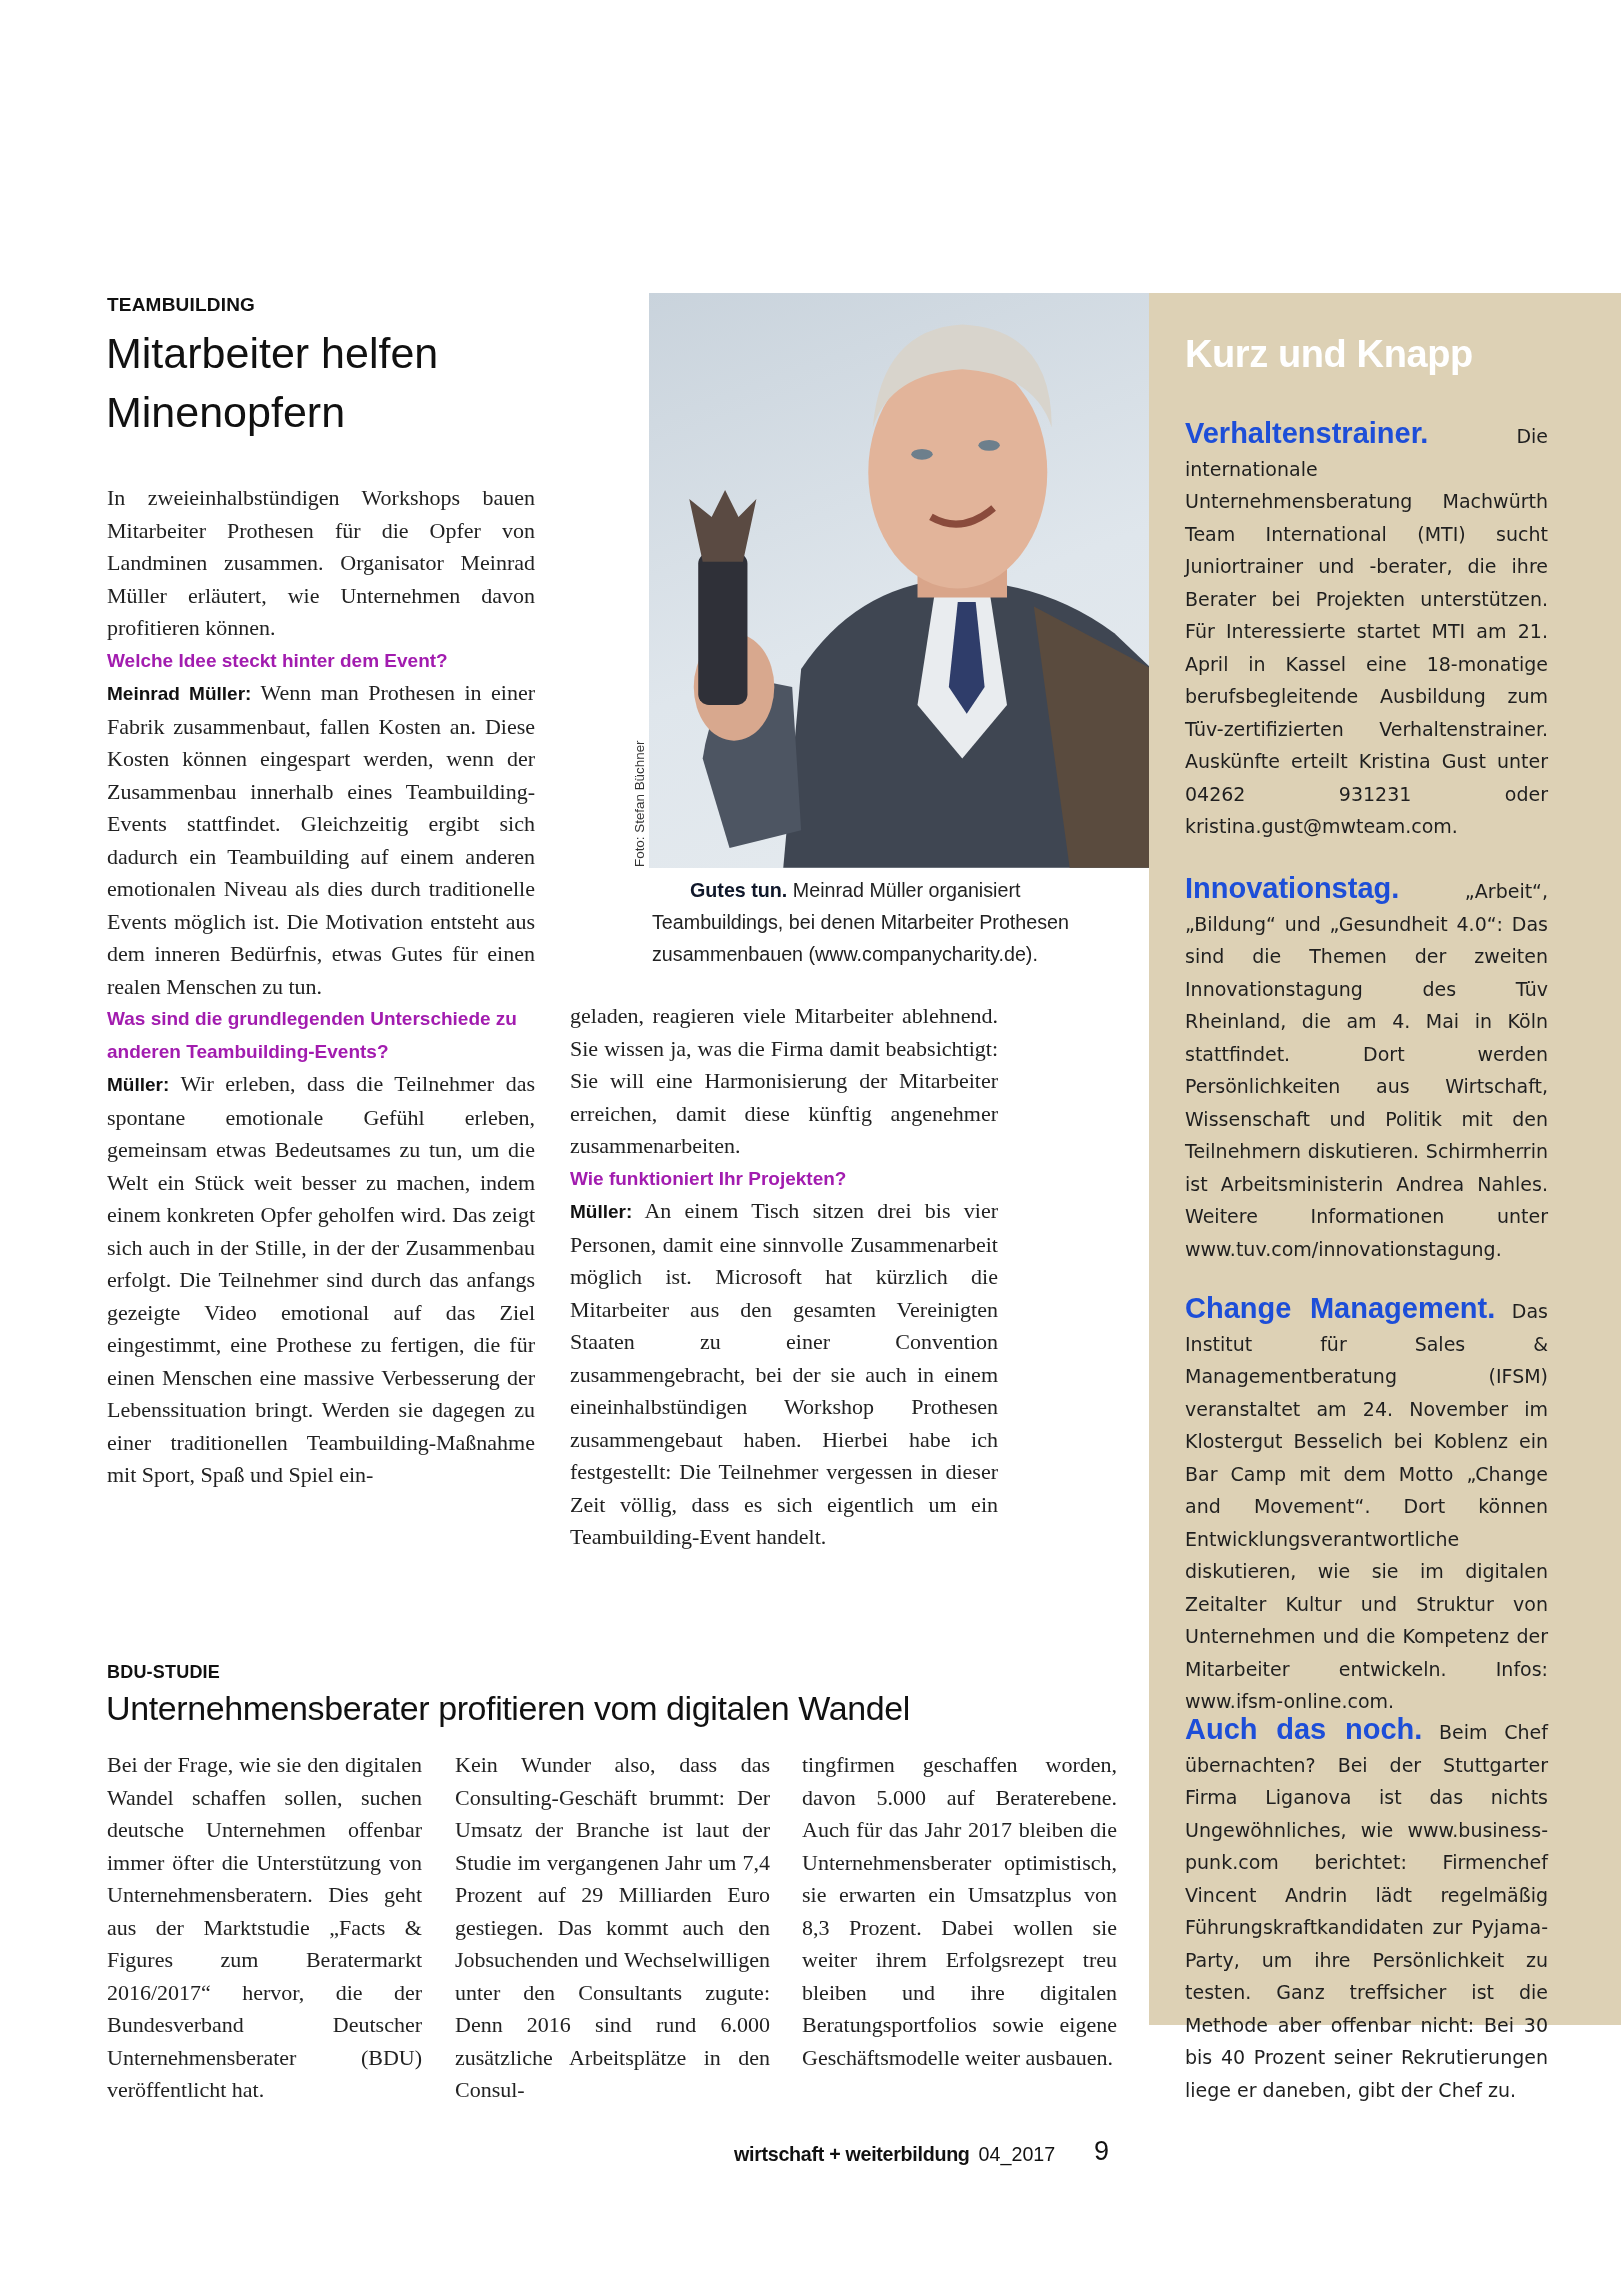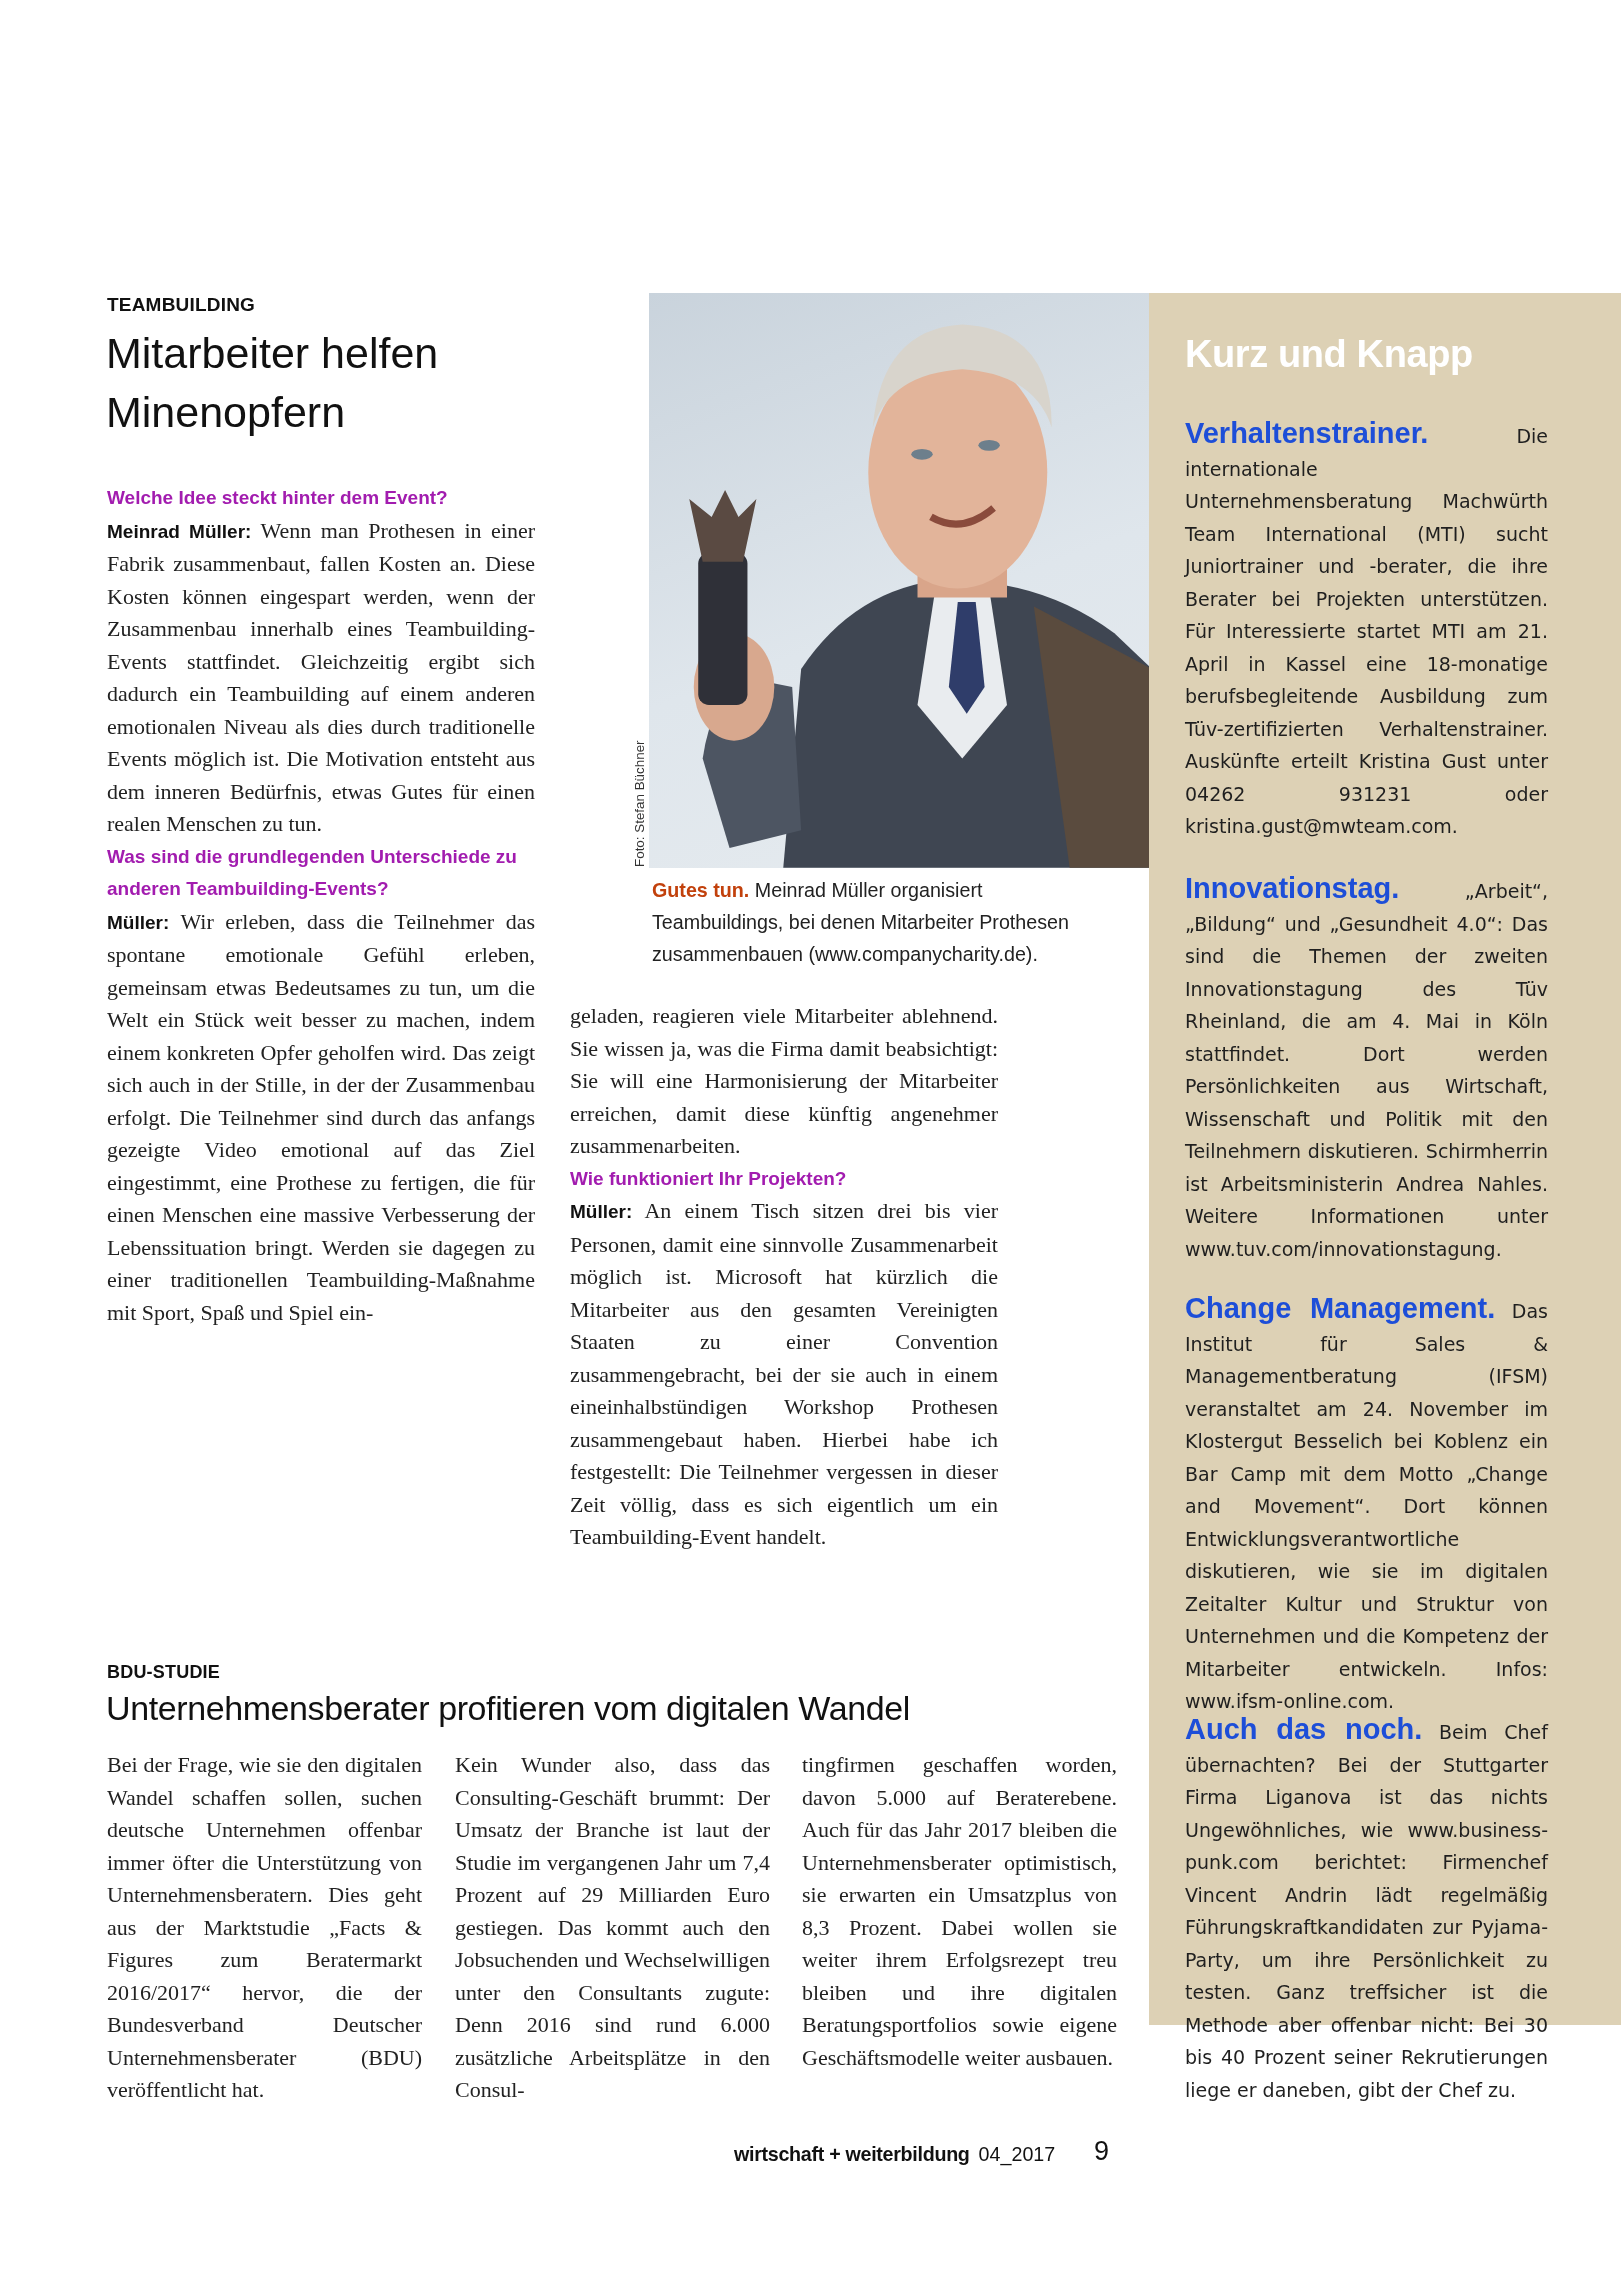--- a/index.html
+++ b/index.html
@@ -10,40 +10,41 @@
   .headline2 { font-family:"Liberation Sans", sans-serif; font-weight:normal; font-size:34px; line-height:43px; color:#111; letter-spacing:-0.4px; }
   .serif { font-family:"Liberation Serif", serif; font-size:22px; line-height:32.5px; text-align:justify; hyphens:manual; color:#222; }
   .serif p { margin:0; }
   .q { font-family:"Liberation Sans", sans-serif; font-weight:bold; font-size:19px; line-height:32.5px; color:#a21caf; display:block; text-align:left; }
   .speaker { font-family:"Liberation Sans", sans-serif; font-weight:bold; font-size:19px; color:#111; }
   .photo { left:649px; top:293px; width:503px; height:575px; overflow:hidden;
     background: linear-gradient(160deg, #c9d3dc 0%, #dfe6ec 55%, #e6ebef 100%); }
   .credit { left:632px; top:867px; transform:rotate(-90deg); transform-origin:0 0;
     font-family:"Liberation Sans", sans-serif; font-size:13.4px; color:#333; white-space:nowrap; }
   .caption { left:652px; top:874px; width:466px; font-family:"Liberation Sans", sans-serif; font-size:19.7px; line-height:32px; color:#222; }
-  .caption b { color:#c2410c; }
+  .caption b { color:#0f172a;margin-left:38px; }
   .sidebar { left:1149px; top:293px; width:472px; height:1732px; background:#ddd1b5; }
   .sb-title { left:36px; top:40px; font-family:"Liberation Sans", sans-serif; font-weight:bold; font-size:38px; color:#ffffff; letter-spacing:-0.4px; }
   .sb-item { position:absolute; left:36px; width:363px; font-family:"DejaVu Sans", sans-serif; font-size:19px; line-height:32.5px; text-align:justify; color:#1f1f1f; }
   .sb-item .lead { color:#1d4ed8; font-weight:bold; font-family:"Liberation Sans", sans-serif; font-size:29px; }
   .footer { left:734px; top:2143px; font-family:"Liberation Sans", sans-serif; font-size:19.7px; color:#111; white-space:nowrap; }
   .footer .brand { font-weight:bold; letter-spacing:-0.3px; }
   .footer .issue { margin-left:9px; }
   .pageno { left:1094px; top:2136px; font-family:"Liberation Sans", sans-serif; font-size:27px; color:#111; }
 </style>
 </head>
 <body>
 
 <div class="abs kicker" style="left:107px; top:294px;">TEAMBUILDING</div>
 <div class="abs headline" style="left:106px; top:324px; width:502px;">
   <div>Mitarbeiter helfen</div>
   <div>Minenopfern</div>
 </div>
 
 <div class="abs serif" style="left:107px; top:482px; width:428px;">
+  <p>In zweieinhalbstündigen Workshops bauen Mitarbeiter Prothesen für die Opfer von Landminen zusammen. Organisator Meinrad Müller erläutert, wie Unternehmen davon profitieren können.</p>
   <span class="q">Welche Idee steckt hinter dem Event?</span>
   <p><span class="speaker">Meinrad Müller:</span><span> Wenn man Prothesen in einer Fabrik zusammenbaut, fallen Kosten an. Diese Kosten können eingespart werden, wenn der Zusammenbau innerhalb eines Teambuilding-Events stattfindet. Gleichzeitig ergibt sich dadurch ein Teambuilding auf einem anderen emotionalen Niveau als dies durch traditionelle Events möglich ist. Die Motivation entsteht aus dem inneren Bedürfnis, etwas Gutes für einen realen Menschen zu tun.</span></p>
   <span class="q">Was sind die grundlegenden Unterschiede zu anderen Teambuilding-Events?</span>
   <p><span class="speaker">Müller:</span><span> Wir erleben, dass die Teilnehmer das spontane emotionale Gefühl erleben, gemeinsam etwas Bedeutsames zu tun, um die Welt ein Stück weit besser zu machen, indem einem konkreten Opfer geholfen wird. Das zeigt sich auch in der Stille, in der der Zusammenbau erfolgt. Die Teilnehmer sind durch das anfangs gezeigte Video emotional auf das Ziel eingestimmt, eine Prothese zu fertigen, die für einen Menschen eine massive Verbesserung der Lebenssituation bringt. Werden sie dagegen zu einer traditionellen Teambuilding-Maßnahme mit Sport, Spaß und Spiel ein-</span></p>
 </div>
 
 <div class="abs photo">
   <svg width="503" height="575" viewBox="0 0 562 642">
 
     <path d="M150 642 L170 420 Q230 330 330 320 Q440 320 520 380 L562 420 L562 642 Z" fill="#3f4652"></path>

